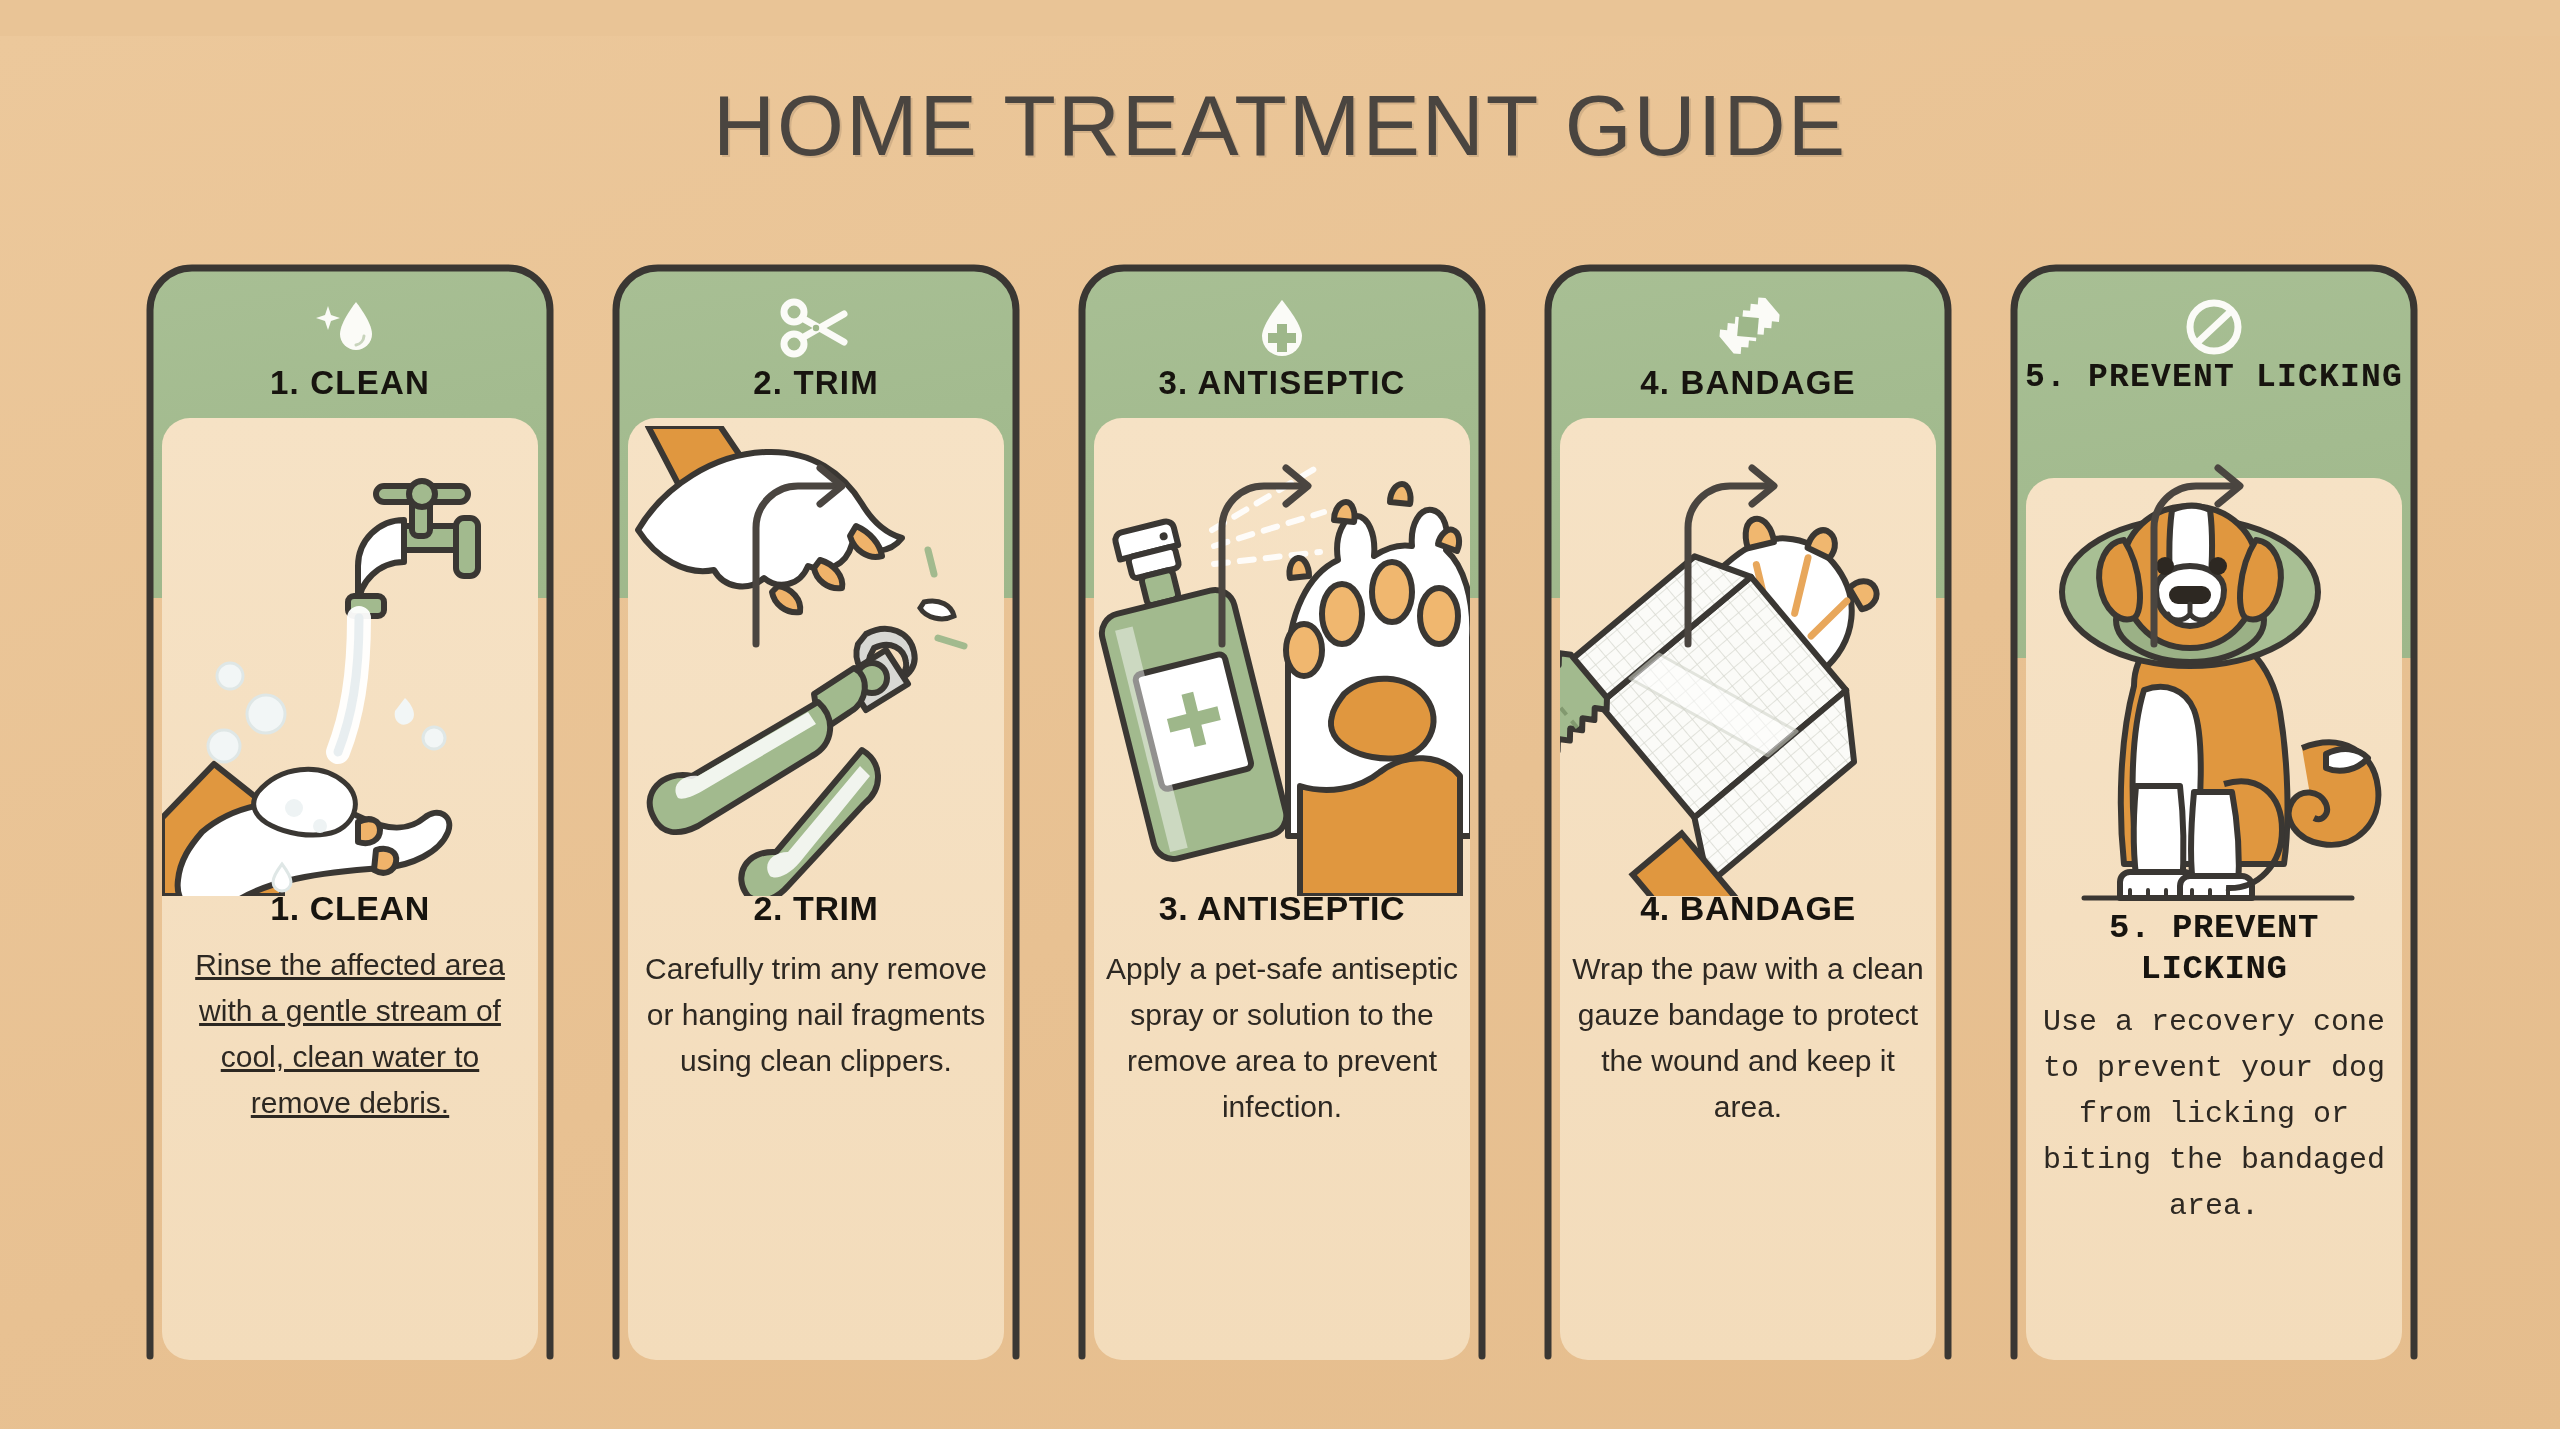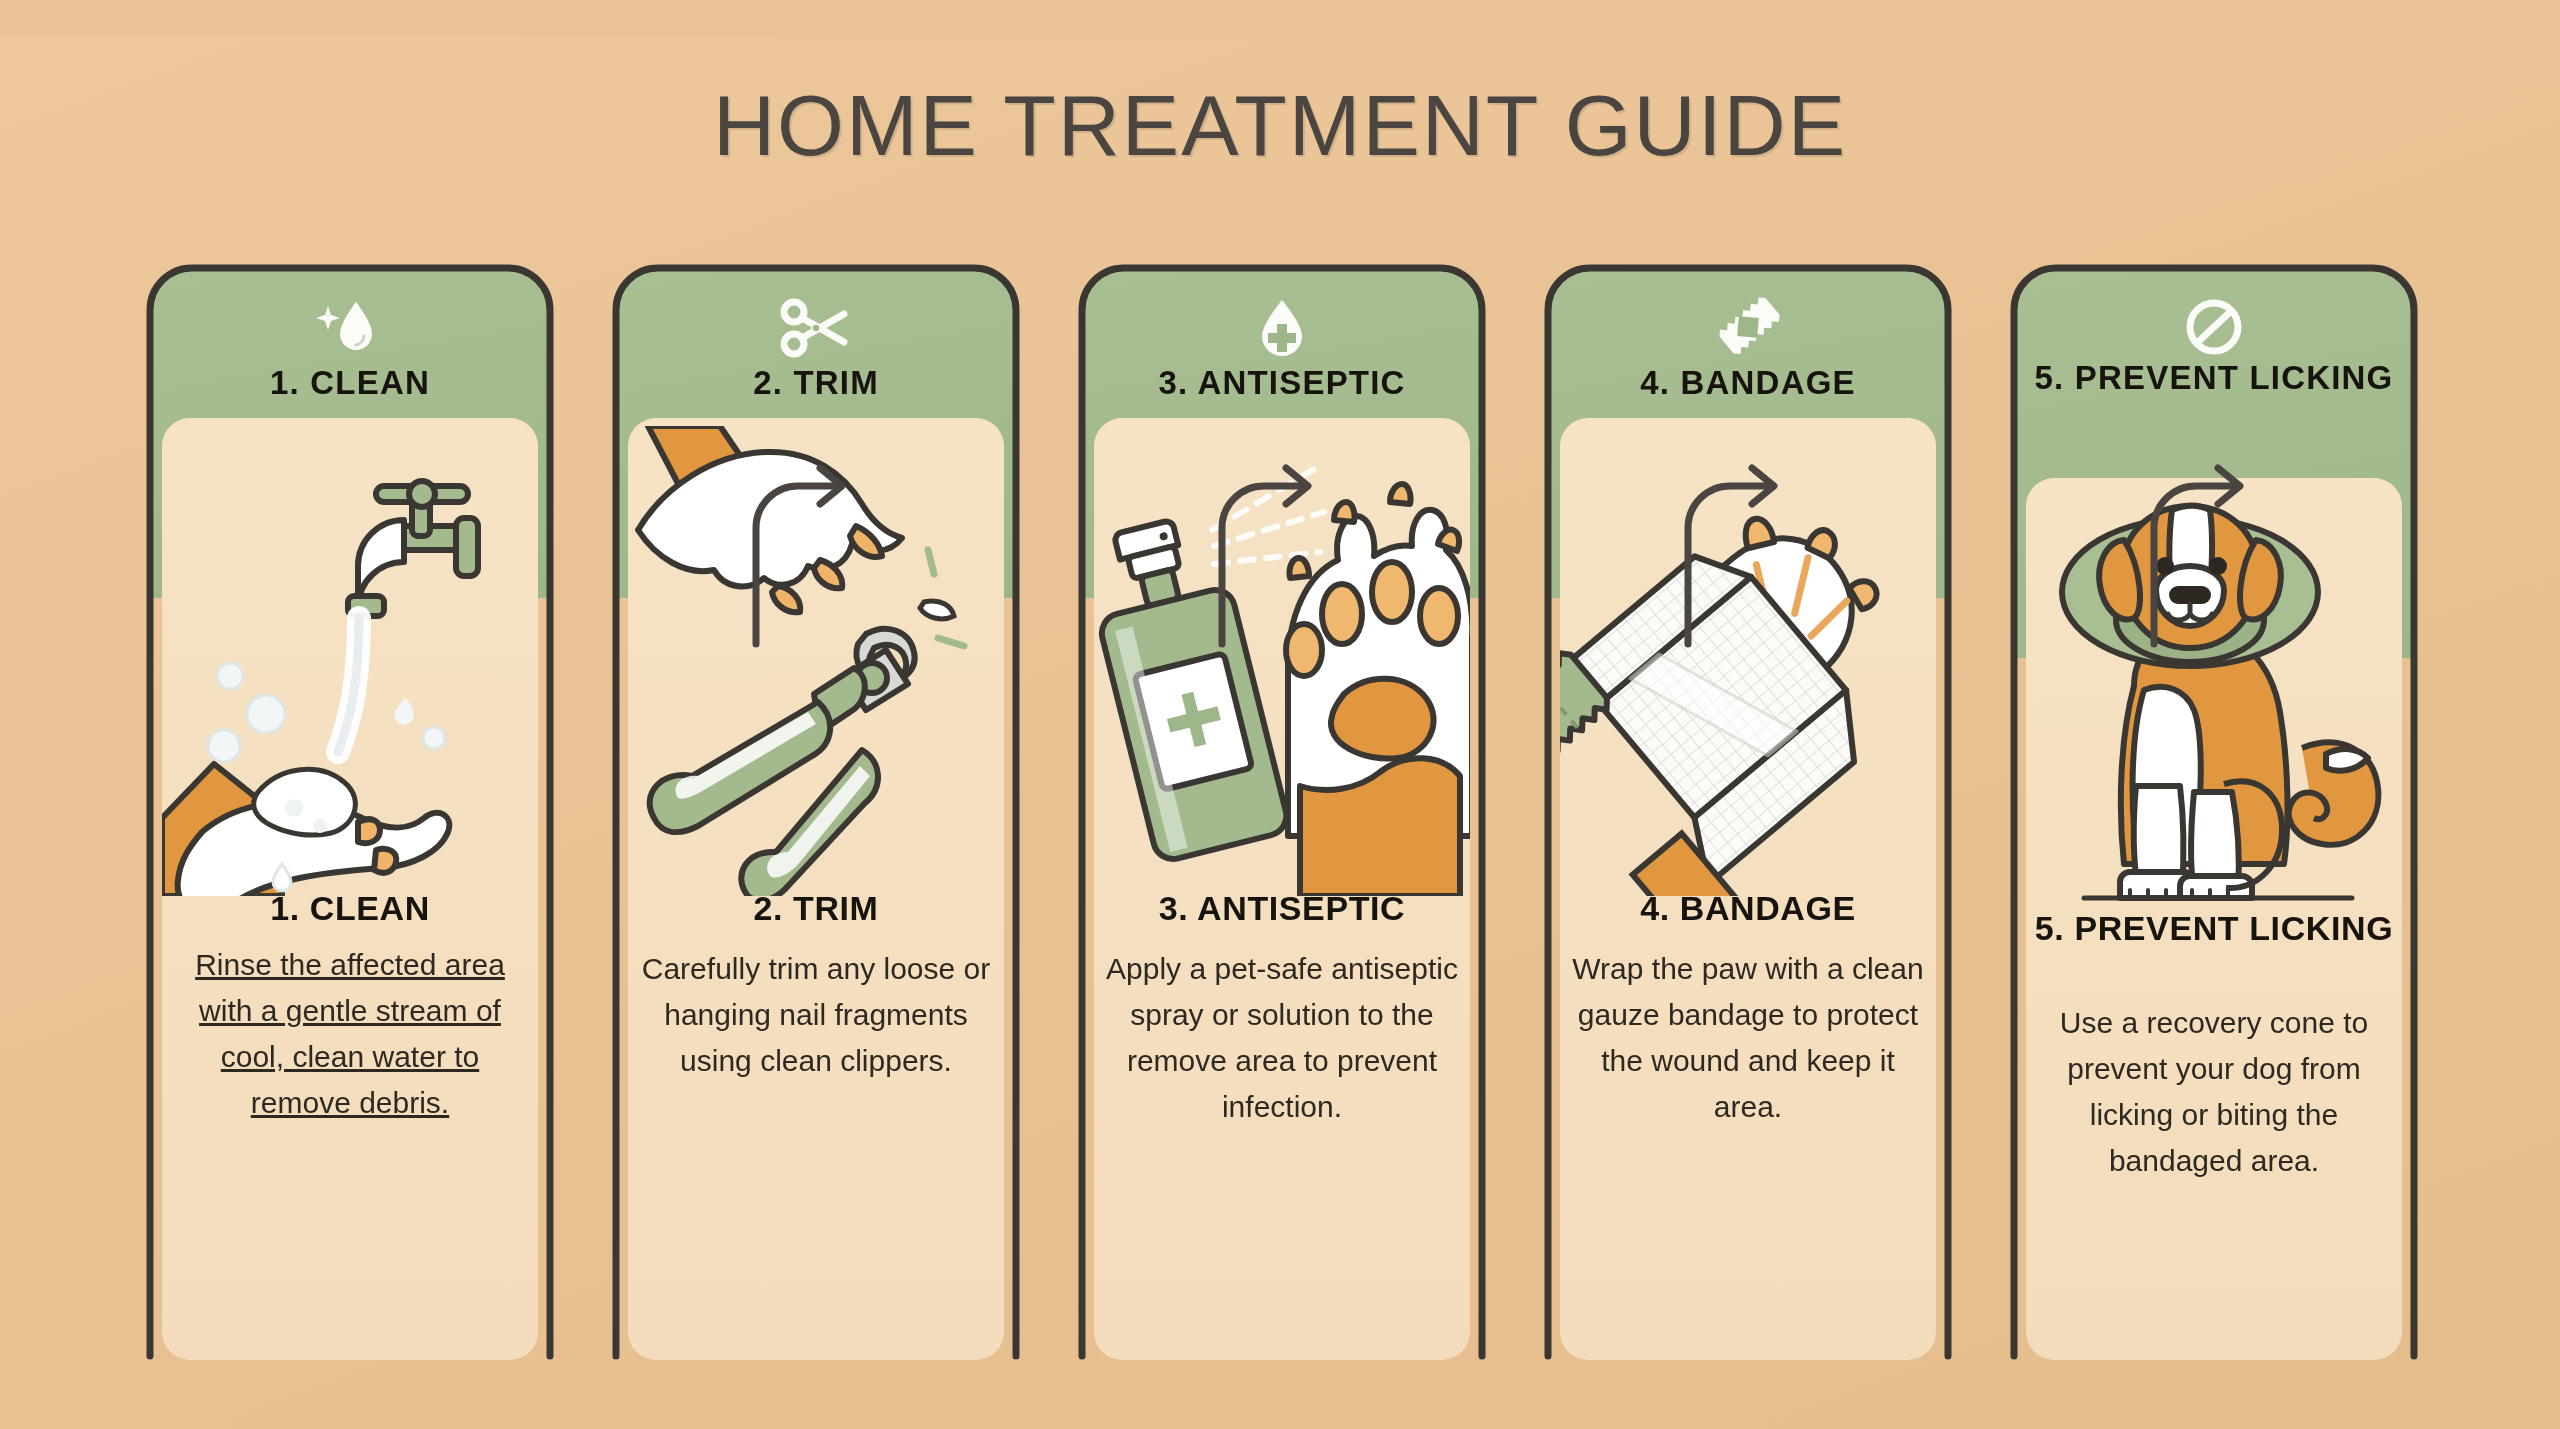--- a/index.html
+++ b/index.html
@@ -47,21 +47,21 @@
   .card {
     position: absolute;
     top: 0;
     width: 400px;
     height: 1100px;
   }
   .card.c0 { left: 0px; }
   .card.c1 { left: 466px; }
   .card.c2 { left: 932px; }
   .card.c3 { left: 1398px; }
-  .card.c4 { left: 1864px; }
+  .card.c4 { left: 1864px; font-family: Liberation Mono, monospace; }
 
   
   .card-head {
     position: absolute;
     top: 0; left: 0;
     width: 400px;
     height: 330px;
     background: linear-gradient(170deg, #a8bf94 0%, #9eb78a 100%);
     border-radius: 42px 42px 0 0;
     box-sizing: border-box;
@@ -281,21 +281,21 @@
               <path d="M120 470 c-16 -20 -2 -46 28 -44 l86 -102 c20 12 22 38 2 54 l-76 82 c-14 16 -30 18 -40 10 Z" fill="#a2ba8e"></path>
             </g>
             <g fill="#ffffff" opacity="0.85">
               <path d="M50 372 c-8 -12 4 -24 20 -22 l110 -64 l8 12 l-112 66 c-14 8 -22 10 -26 8 Z"></path>
               <path d="M142 450 c-8 -12 2 -24 18 -24 l72 -86 l10 10 l-70 86 c-12 14 -24 18 -30 14 Z"></path>
             </g>
           </svg>
         </div>
 
         <div class="body-title">2. TRIM</div>
-        <div class="body-desc">Carefully trim any loose or hanging nail fragments using clean clippers.</div>
+        <div class="body-desc">Carefully trim any remove or hanging nail fragments using clean clippers.</div>
       </div>
     </div>
 
     <div class="card c2">
       <div class="card-head"></div>
 
       <svg class="card-outline" viewBox="0 0 420 1120">
         <path d="M10 1098 L10 52 A42 42 0 0 1 52 10 L368 10 A42 42 0 0 1 410 52 L410 1098" fill="none" stroke="#3a3733" stroke-width="7" stroke-linecap="round"></path>
       </svg>
 

